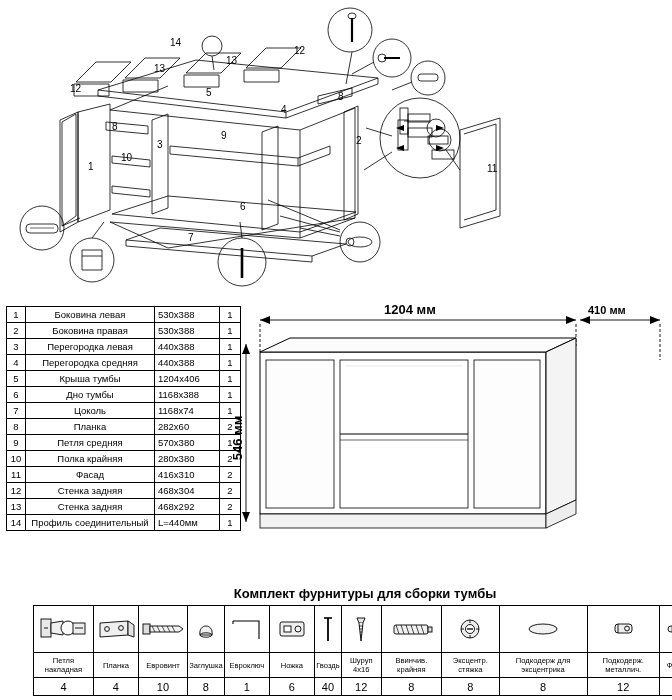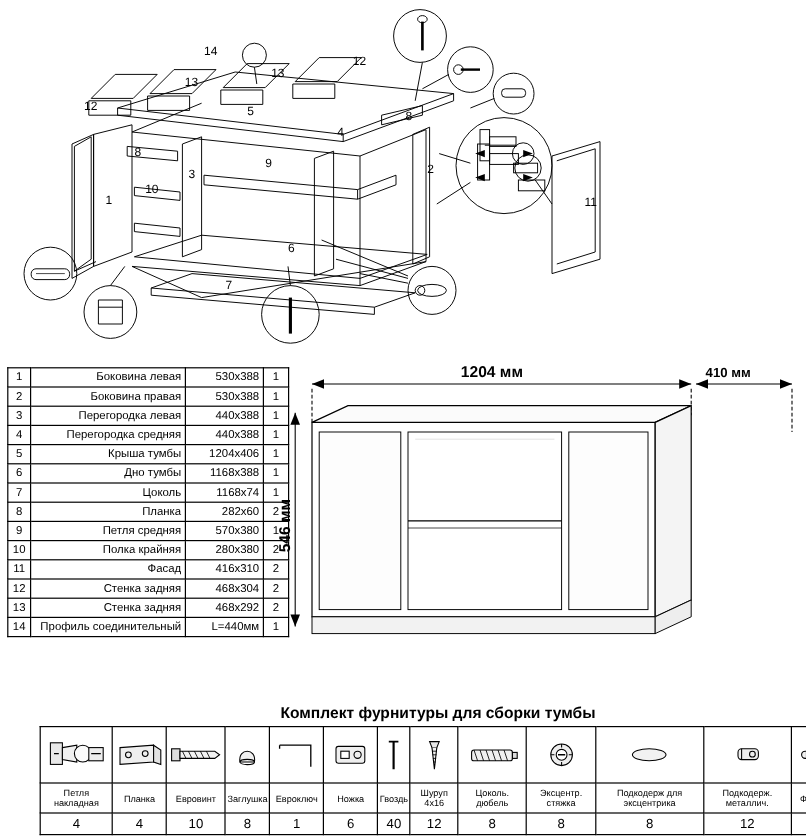--- a/index.html
+++ b/index.html
@@ -24,22 +24,22 @@
     font-size:9.5px;
   }
   .parts-table td{
     border:1px solid #000;
     padding:1px 3px;
     height:13px;
     line-height:12px;
     white-space:nowrap;
   }
   .parts-table td.num{width:12px;text-align:center;}
-  .parts-table td.name{width:122px;text-align:right;margin-left:48px;}
-  .parts-table td.dim{width:58px;text-align:right;}
+  .parts-table td.name{width:122px;text-align:center;margin-left:48px;}
+  .parts-table td.dim{width:58px;text-align:left;}
   .parts-table td.qty{width:14px;text-align:center;}
 
   
   .cabinet{position:absolute;left:228px;top:300px;width:444px;height:260px;}
   .cabinet svg{display:block;}
 
   
   .kit{position:absolute;left:4px;top:586px;width:664px;padding-left:29px;}
   .kit-title{
     text-align:center;
@@ -474,21 +474,21 @@
         </tr>
         <tr class="labels">
           <td>Петля накладная</td>
           <td>Планка</td>
           <td>Евровинт</td>
           <td>Заглушка</td>
           <td>Евроключ</td>
           <td>Ножка</td>
           <td>Гвоздь</td>
           <td>Шуруп 4х16</td>
-          <td>Цоколь. дюбель</td>
+          <td>Ввинчив. крайняя</td>
           <td>Эксцентр. стяжка</td>
           <td>Подкодерж для эксцентрика</td>
           <td>Подкодерж. металлич.</td>
           <td>Фасад</td>
         </tr>
         <tr class="counts">
           <td>4</td>
           <td>4</td>
           <td>10</td>
           <td>8</td>

